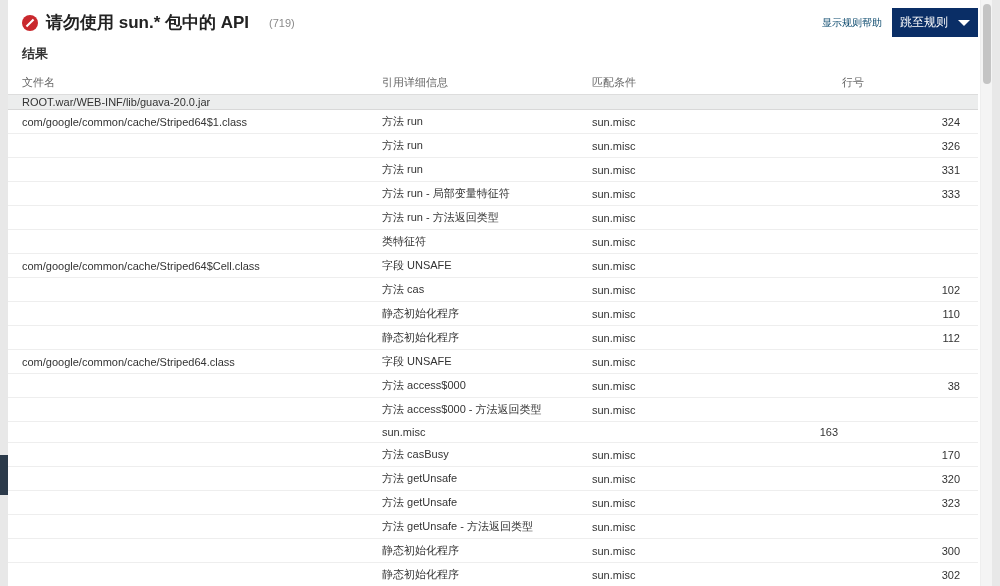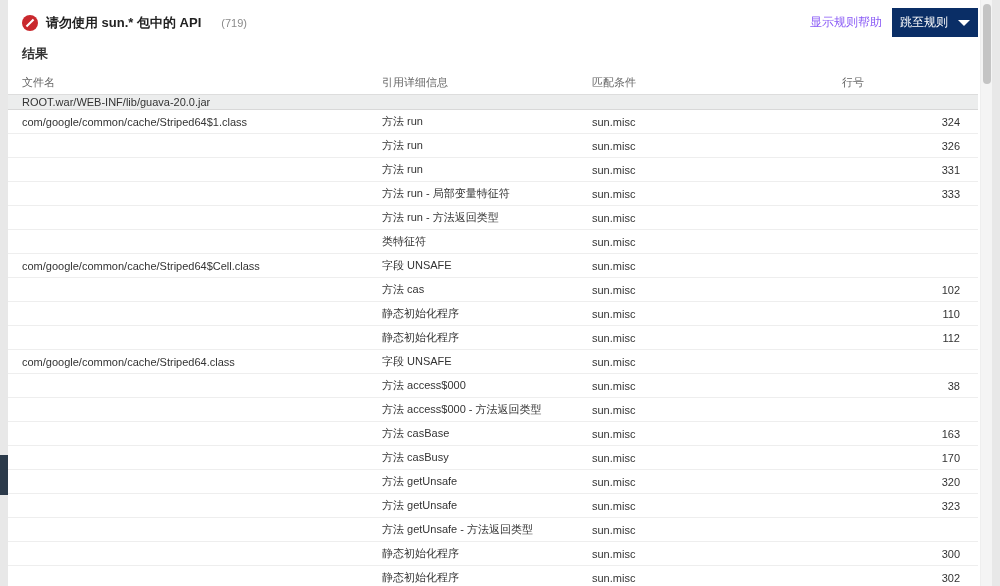--- a/index.html
+++ b/index.html
@@ -68,39 +68,39 @@
       content: "";
       position: absolute;
       left: 3px;
       top: 7px;
       width: 10px;
       height: 2px;
       background: #fff;
       transform: rotate(-45deg);
     }
     .rule-title {
-      font-size: 13px;
+      font-size: 17px;
       font-weight: 600;
       color: #222;
     }
     .rule-count {
       color: #8a8a8a;
       font-size: 11px;
       margin-left: 20px;
       font-weight: 400;
     }
     .header-right {
       margin-left: auto;
       display: flex;
       align-items: center;
       gap: 10px;
     }
     .show-help {
-      color: #8b5cf6;
-      font-size: 12px;
+      color: #0c4a6e;
+      font-size: 10px;
       cursor: pointer;
     }
     .jump-btn {
       background: #0a2e66;
       color: #fff;
       font-size: 12px;
       padding: 6px 8px;
       display: flex;
       align-items: center;
       gap: 10px;
@@ -277,21 +277,20 @@
             <div class="line">38</div>
           </div>
           <div class="trow">
             <div class="file"></div>
             <div class="ref">方法 access$000 - 方法返回类型</div>
             <div class="match">sun.misc</div>
             <div class="line"></div>
           </div>
           <div class="trow">
             <div class="file"></div>
-            <div class="ref">方法 casBase</div>
             <div class="match">sun.misc</div>
             <div class="line">163</div>
           </div>
           <div class="trow">
             <div class="file"></div>
             <div class="ref">方法 casBusy</div>
             <div class="match">sun.misc</div>
             <div class="line">170</div>
           </div>
           <div class="trow">

